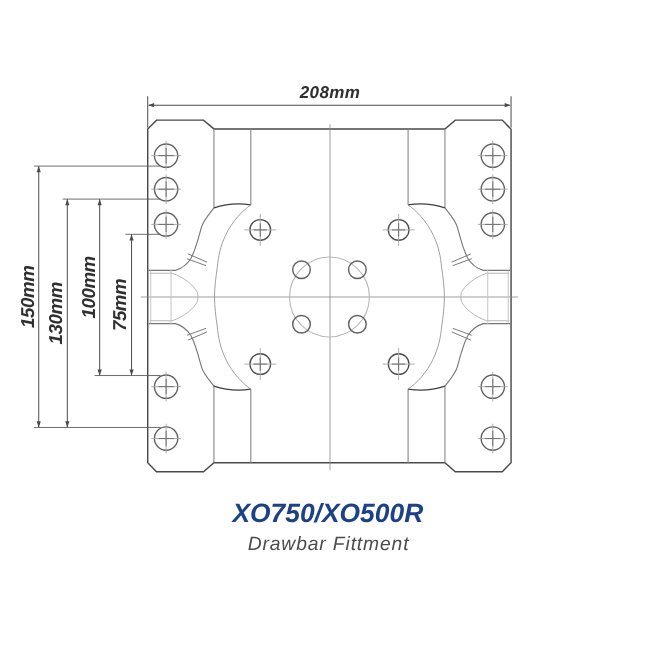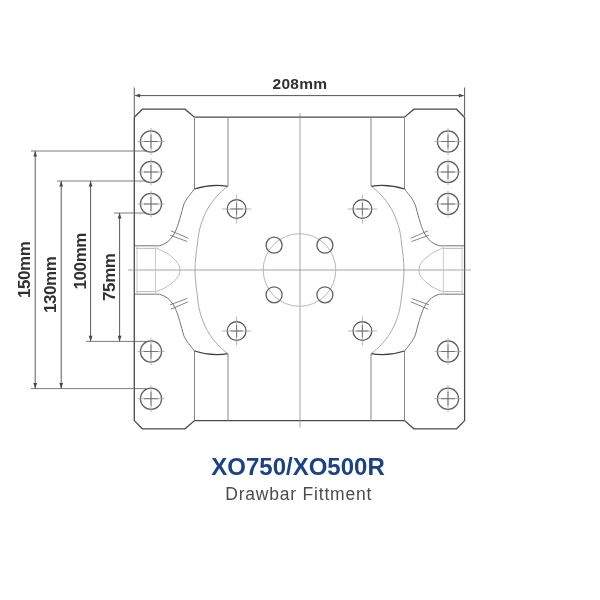--- a/index.html
+++ b/index.html
@@ -1,16 +1,16 @@
 <!DOCTYPE html>
 <html><head>
 <meta charset="utf-8">
 <style>
   html,body{margin:0;padding:0;background:#ffffff;}
-  .wrap{width:584px;height:600px;position:relative;font-family:"Liberation Sans", sans-serif;}
+  .wrap{width:584px;height:600px;position:relative;font-family:"Liberation Sans", sans-serif;font-style:italic;}
   svg{position:absolute;top:0;left:0;}
 </style>
 </head>
 <body>
 <div class="wrap">
 <svg width="600" height="600" viewBox="0 0 600 600">
 
   <path d="M134.3,117.2 L142.3,109.2 L185,109.2 L194.5,117.2 L404.5,117.2 L413.9,109.2 L456.6,109.2 L464.6,117.5 L464.6,420.6 L456.6,428.8 L413.9,428.8 L404.5,420.6 L194.5,420.6 L185,428.8 L142.3,428.8 L134.3,420.6 Z" fill="none" stroke="#4a4a4a" stroke-width="1.3"></path>
 
   <line x1="300" y1="113" x2="300" y2="427.5" stroke="#8a8a8a" stroke-width="0.75"></line>

